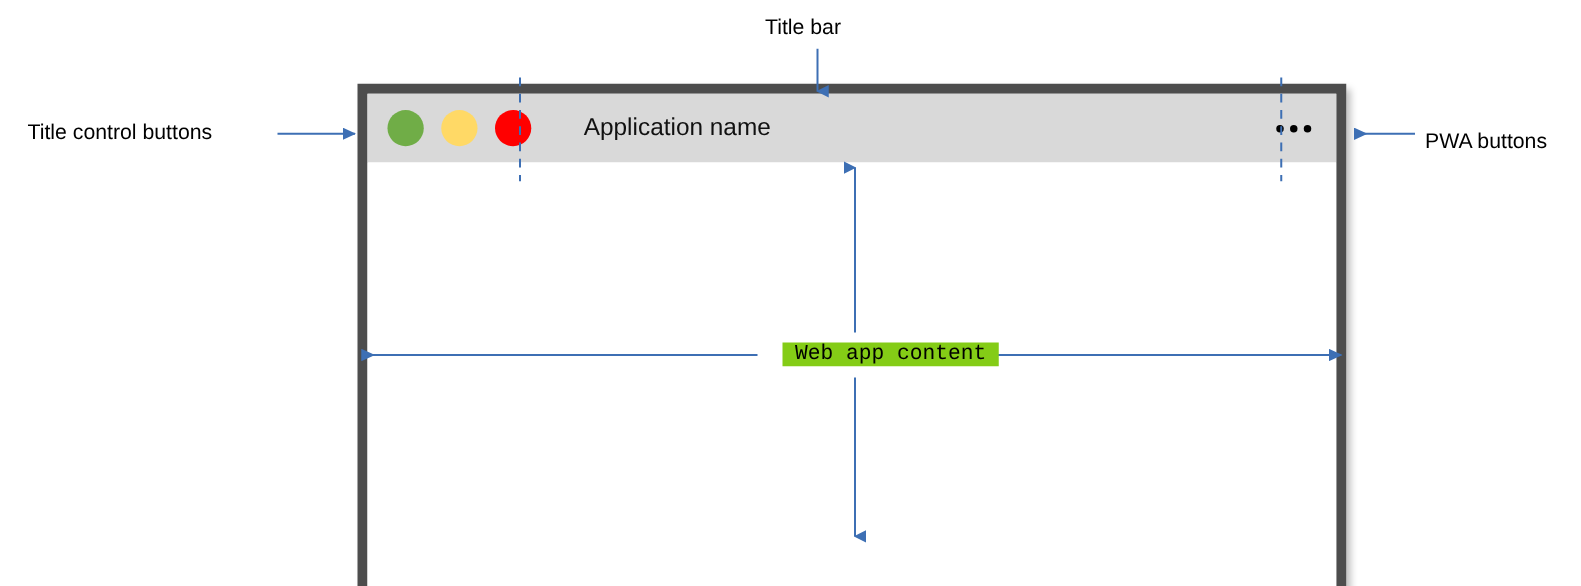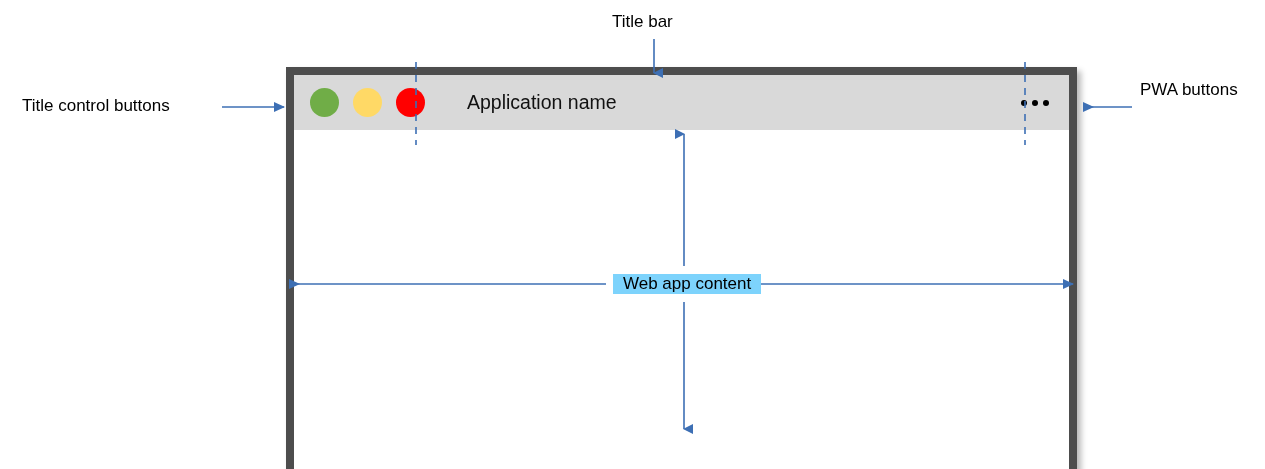--- a/index.html
+++ b/index.html
@@ -98,26 +98,27 @@
     pointer-events: none;
   }
   .ann-label {
     position: absolute;
     font-size: 17px;
     color: #000000;
     white-space: nowrap;
   }
   #label-title-bar   { left: 612px; top: 12px; }
   #label-window-ctrl { left: 22px;  top: 96px; }
-  #label-pwa         { left: 1140px; top: 80px; }
+  #label-pwa         { left: 1140px; top: 103px; }
   #label-web-content {
-    left: 613px;
+    left: 626px;
     top: 274px;
-    background: #7dd3fc;
+    background: #84cc16;
     padding: 0 10px;
+    font-family: Liberation Mono, monospace;
   }
 </style>
 </head>
 <body>
 
 <div id="stage">
 
   <div id="app-window">
 
     <div id="title-bar">

